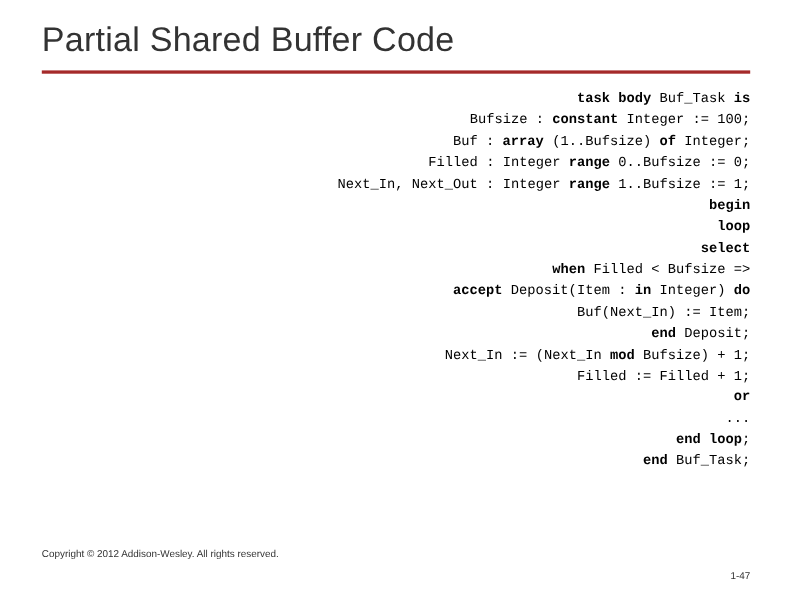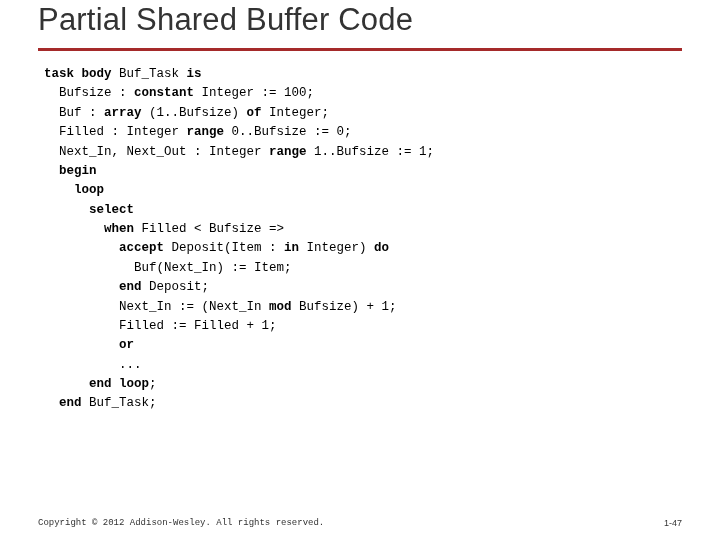--- a/index.html
+++ b/index.html
@@ -6,21 +6,21 @@
     margin: 0;
     padding: 0;
     width: 720px;
     height: 540px;
     background: #fff;
     font-family: "Segoe UI", "Helvetica Neue", Arial, sans-serif;
     position: relative;
     box-sizing: border-box;
   }
   .slide {
-    padding: 2px 38px 0 38px;
+    padding: 18px 38px 0 38px;
     box-sizing: border-box;
     width: 100%;
     height: 100%;
     position: relative;
   }
   .title {
     font-family: "Gill Sans", "Gill Sans MT", "Trebuchet MS", "Segoe UI", sans-serif;
     font-size: 31px;
     font-weight: 400;
     color: #333;
@@ -32,29 +32,30 @@
     border-top: 3px solid #a52a2a;
     margin: 0 0 14px 0;
   }
   .code {
     font-family: "Courier New", Courier, monospace;
     font-size: 12.5px;
     line-height: 1.55;
     color: #000;
     white-space: pre;
     margin-left: 6px;
+    text-align: right;
   }
   .code b { font-weight: bold; }
   .footer {
     position: absolute;
     left: 38px;
-    bottom: 12px;
+    bottom: 32px;
     font-size: 9px;
     color: #333;
-    font-family: Liberation Mono, monospace;
+    font-family: Liberation Sans, sans-serif;
   }
   .pagenum {
     position: absolute;
     right: 38px;
     bottom: 12px;
     font-size: 9px;
     color: #333;
     font-family: Arial, sans-serif;
   }
 </style>

